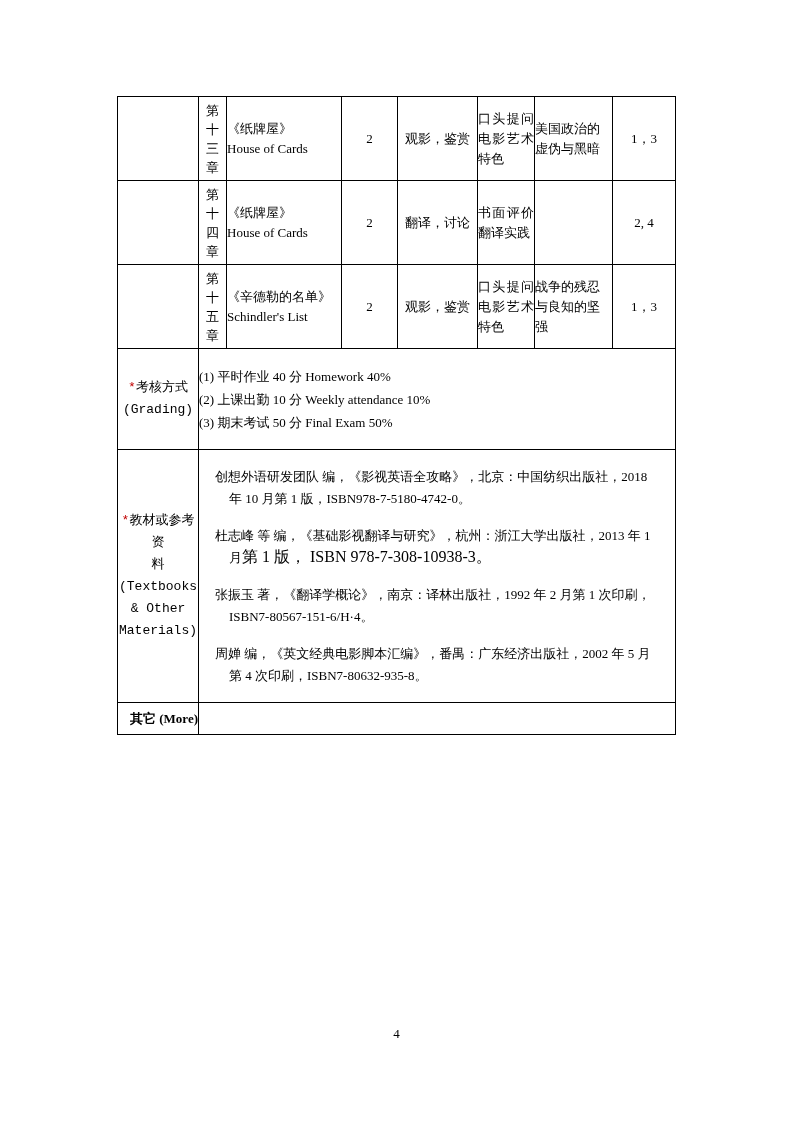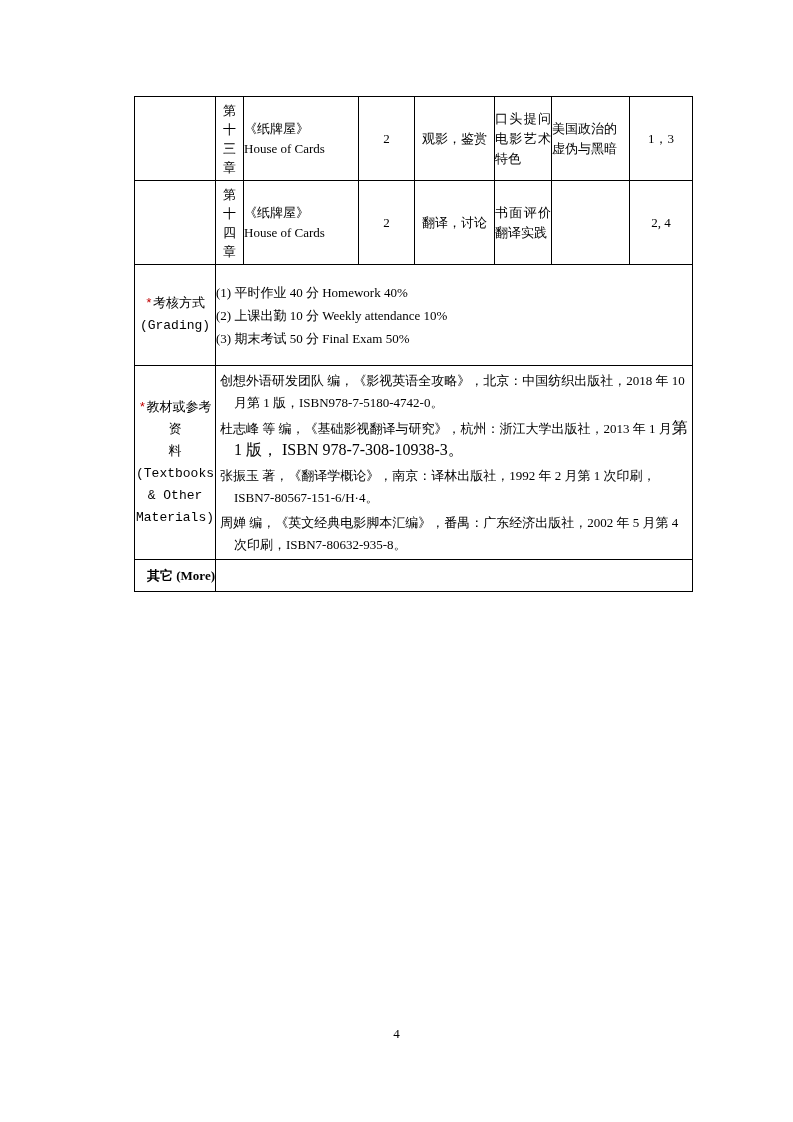--- a/index.html
+++ b/index.html
@@ -5,21 +5,21 @@
   html,body { margin:0; padding:0; }
   body {
     width:793px; height:1122px;
     background:#ffffff;
     color:#000000;
     font-family:"Liberation Serif","DejaVu Serif",serif;
     position:relative;
     overflow:hidden;
   }
   table.sched {
-    position:absolute; left:134px; top:96px;
+    position:absolute; left:117px; top:96px;
     width:558px;
     border-collapse:collapse;
     table-layout:fixed;
   }
   table.sched td {
     border:1px solid #000;
     padding:0;
     font-size:13px;
     vertical-align:middle;
     overflow:hidden;
@@ -42,21 +42,21 @@
 
   .label-cell { text-align:center; line-height:22px; padding:0 1px; }
   .label-cell .ln { display:block;font-family:Liberation Mono, monospace; }
   .left-label { text-align:right; padding-left:3px; font-size:13px;font-weight:bold; }
   .req { color:#c00000; }
 
   .grade-content { padding:0 0 0 6px; }
   .grade-content .gl { display:block; line-height:23px; }
 
   .mat-content { padding:2px 4px 2px 4px; vertical-align:middle; }
-  .ref { margin:4px; padding-left:14px; text-indent:-14px; line-height:21px; }
+  .ref { margin:16px; padding-left:14px; text-indent:-14px; line-height:21px; }
   .ref .big { font-size:16px; }
 
   .page-num {
     position:absolute; top:1026px; left:0; right:0;
     text-align:center; font-size:13px;
   }
 </style>
 </head>
 <body>
 
@@ -104,20 +104,37 @@
         </td>
         <td class="c-hours">2</td>
         <td class="c-method">翻译，讨论</td>
         <td class="c-assess">
             <span class="j">书面评价翻译实践</span>
           </td>
         <td class="c-content"></td>
         <td class="c-obj">2, 4</td>
       </tr>
 
+      <tr class="r-ch">
+        <td></td>
+        <td>
+            <div class="vert">第十五章</div>
+          </td>
+        <td class="c-title">
+          <span class="cn">《辛德勒的名单》</span>
+          <span class="en">Schindler's List</span>
+        </td>
+        <td class="c-hours">2</td>
+        <td class="c-method">观影，鉴赏</td>
+        <td class="c-assess">
+            <span class="j">口头提问电影艺术特色</span>
+          </td>
+        <td class="c-content">战争的残忍与良知的坚强</td>
+        <td class="c-obj">1，3</td>
+      </tr>
 
 
       <tr class="r-grade">
         <td class="label-cell">
           <span class="ln"><span class="req">*</span><span>考核方式</span></span>
           <span class="ln">(Grading)</span>
         </td>
         <td class="grade-content" colspan="7">
           <span class="gl">(1)  平时作业  40 分  Homework 40%</span>
           <span class="gl">(2)  上课出勤  10 分  Weekly attendance 10%</span>

